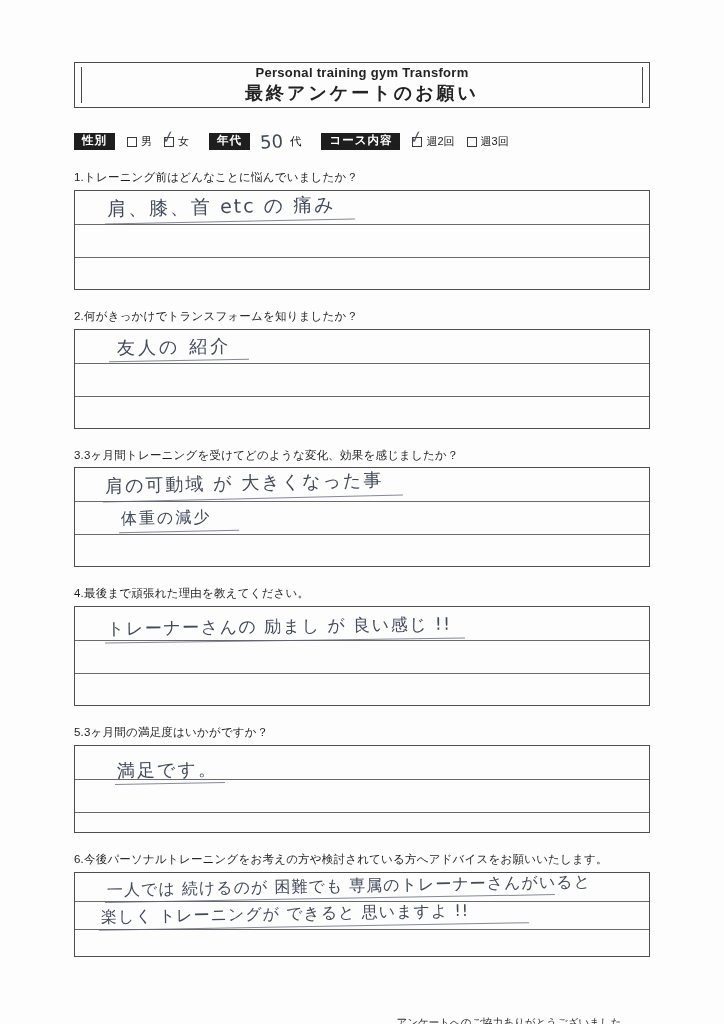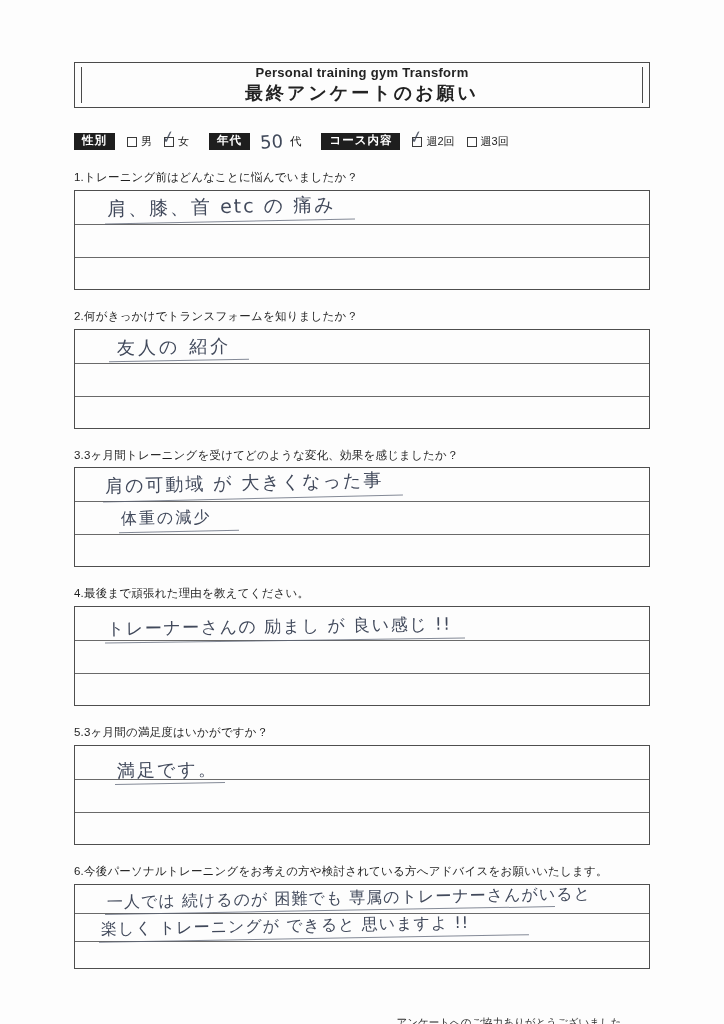--- a/index.html
+++ b/index.html
@@ -259,21 +259,21 @@
       <div class="lines" style="height:100px;text-align:right;">
         <div class="rule" style="top:33px;"></div>
         <div class="rule" style="top:66px;"></div>
         <div class="hw" style="left:32px; top:8px; font-size:17px; letter-spacing:1.5px; transform:rotate(-0.8deg);">トレーナーさんの 励まし が 良い感じ !!</div>
         <div class="hw-ul" style="left:30px; top:33px; width:360px; transform:rotate(-0.8deg);"></div>
       </div>
     </div>
 
     <div class="q">
       <div class="q-label">5.3ヶ月間の満足度はいかがですか？</div>
-      <div class="lines" style="height:100px;">
+      <div class="lines" style="height:88px;">
         <div class="rule" style="top:33px;"></div>
         <div class="rule" style="top:66px;"></div>
         <div class="hw" style="left:42px; top:12px; font-size:18px; letter-spacing:2px; transform:rotate(-1deg);">満足です。</div>
         <div class="hw-ul" style="left:40px; top:37px; width:110px; transform:rotate(-1deg);"></div>
       </div>
     </div>
 
     <div class="q">
       <div class="q-label">6.今後パーソナルトレーニングをお考えの方や検討されている方へアドバイスをお願いいたします。</div>
       <div class="lines" style="height:85px;text-align:right;">

